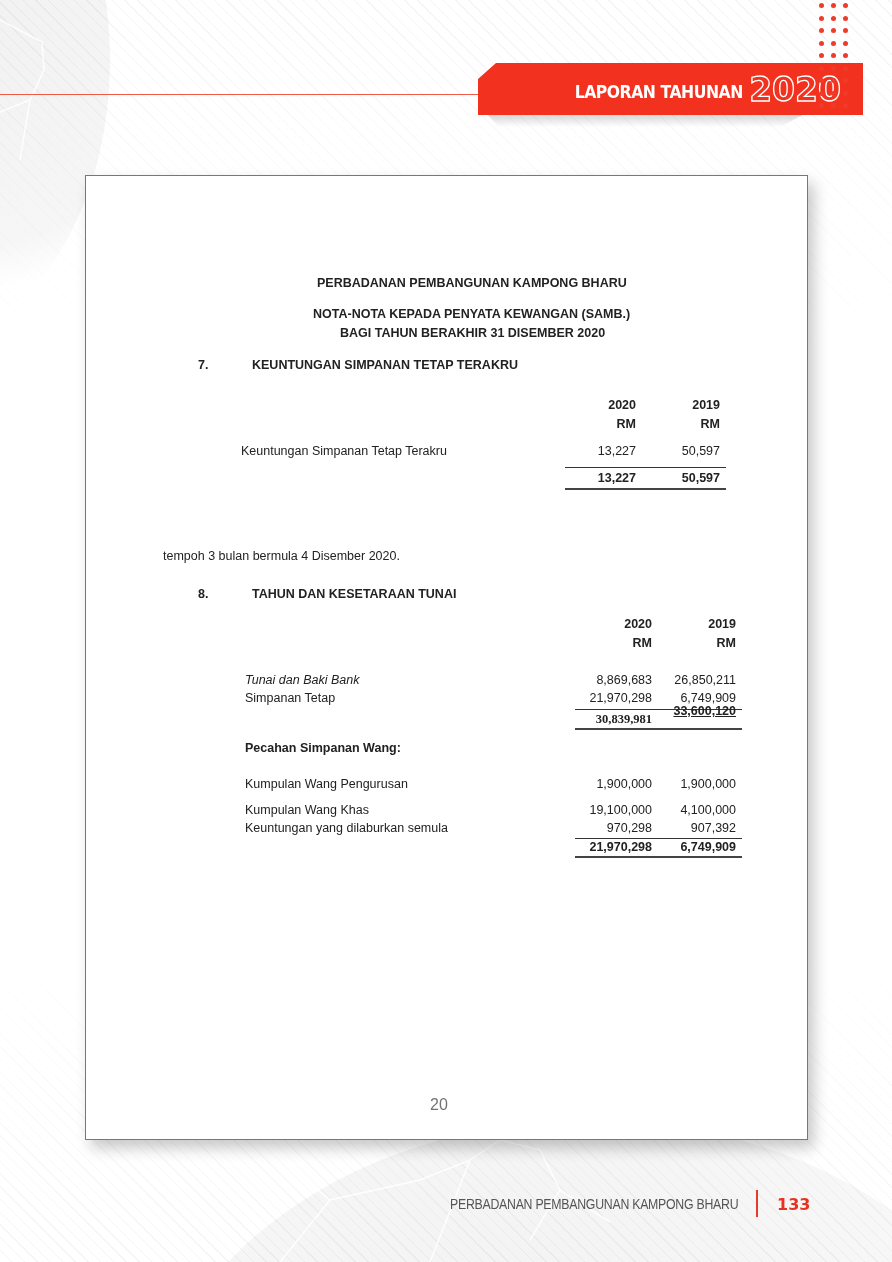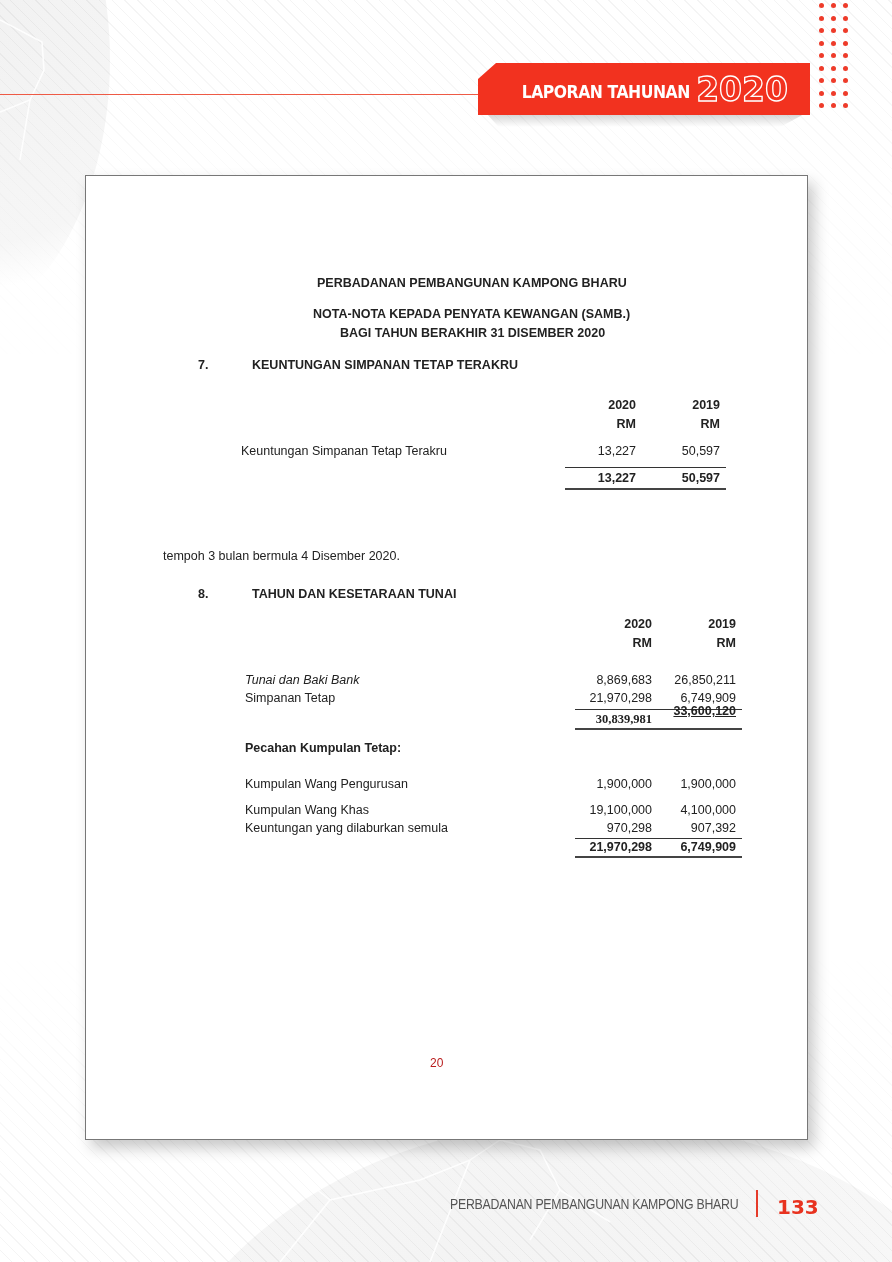--- a/index.html
+++ b/index.html
@@ -30,21 +30,21 @@
       background: radial-gradient(circle at 40% 30%, #f3f3f3 0%, #f7f7f7 55%, rgba(255,255,255,0) 71%);
     }
     .bg-lines { position: absolute; inset: 0; pointer-events: none; }
 
     
     .header-rule {
       position: absolute; left: 0; top: 94px; width: 482px; height: 1px;
       background: #ee5a45;
     }
     .header-banner {
-      position: absolute; left: 478px; top: 63px; width: 332px; height: 52px;
+      position: absolute; left: 478px; top: 63px; width: 385px; height: 52px;
       background: #f2321f;
       clip-path: polygon(18px 0, 100% 0, 100% 100%, 0 100%, 0 16px);
       display: flex; align-items: center; justify-content: flex-end;
       padding-right: 22px;
     }
     .header-banner-shadow {
       position: absolute; left: 486px; top: 113px; width: 320px; height: 14px;
       background: linear-gradient(to bottom, rgba(0,0,0,0.18), rgba(0,0,0,0));
       clip-path: polygon(0 0, 100% 0, 92% 100%, 4% 100%);
     }
@@ -88,21 +88,21 @@
       transform: scaleX(0.88); transform-origin: left center;
       white-space: nowrap;
     }
     .footer-divider {
       position: absolute; left: 756px; top: 1190px; width: 1.5px; height: 27px;
       background: #e63b2a;
     }
     .footer-page {
       position: absolute; left: 777px; top: 1195px;
       font-family: "DejaVu Sans", sans-serif; font-weight: bold;
-      font-size: 20px; color: #e8321f;
+      font-size: 16px; color: #e8321f;
     }
   </style>
 </head>
 <body>
 
 <div class="bg-globe-top"></div>
 <div class="bg-globe-bottom"></div>
 <div class="bg-stripes"></div>
 <svg class="bg-lines" width="892" height="1262">
   <g stroke="#ffffff" stroke-width="1.5" fill="none" opacity="0.9">
@@ -190,37 +190,37 @@
 
   <div class="doc-text" style="left:159px; top:515px;">Simpanan Tetap</div>
   <div class="num" style="left:466px; width:100px; top:515px;">21,970,298</div>
   <div class="num" style="left:550px; width:100px; top:515px;">6,749,909</div>
 
   <div class="rule" style="left:489px; width:167px; top:533px;"></div>
   <div class="num bold" style="left:466px; width:100px; top:536px;font-family:Liberation Serif, serif;">30,839,981</div>
   <div class="num bold" style="left:550px; width:100px; top:528px;text-decoration:underline;">33,600,120</div>
   <div class="rule thick" style="left:489px; width:167px; top:552px;"></div>
 
-  <div class="doc-text bold" style="left:159px; top:565px;">Pecahan Kumpulan Tetap:</div>
+  <div class="doc-text bold" style="left:159px; top:565px;">Pecahan Simpanan Wang:</div>
 
   <div class="doc-text" style="left:159px; top:601px;">Kumpulan Wang Pengurusan</div>
   <div class="num" style="left:466px; width:100px; top:601px;">1,900,000</div>
   <div class="num" style="left:550px; width:100px; top:601px;">1,900,000</div>
 
   <div class="doc-text" style="left:159px; top:627px;">Kumpulan Wang Khas</div>
   <div class="num" style="left:466px; width:100px; top:627px;">19,100,000</div>
   <div class="num" style="left:550px; width:100px; top:627px;">4,100,000</div>
 
   <div class="doc-text" style="left:159px; top:645px;">Keuntungan yang dilaburkan semula</div>
   <div class="num" style="left:466px; width:100px; top:645px;">970,298</div>
   <div class="num" style="left:550px; width:100px; top:645px;">907,392</div>
 
   <div class="rule" style="left:489px; width:167px; top:662px;"></div>
   <div class="num bold" style="left:466px; width:100px; top:664px;">21,970,298</div>
   <div class="num bold" style="left:550px; width:100px; top:664px;">6,749,909</div>
   <div class="rule thick" style="left:489px; width:167px; top:680px;"></div>
 
-  <div class="doc-text" style="left:344px; top:880px; font-size:12px; color:#b91c1c;">20</div>
+  <div class="doc-text" style="left:344px; top:920px; font-size:16px; color:#737373;">20</div>
 </div>
 
 <div class="footer-org">PERBADANAN PEMBANGUNAN KAMPONG BHARU</div>
 <div class="footer-divider"></div>
 <div class="footer-page">133</div>
 
 </body></html>

